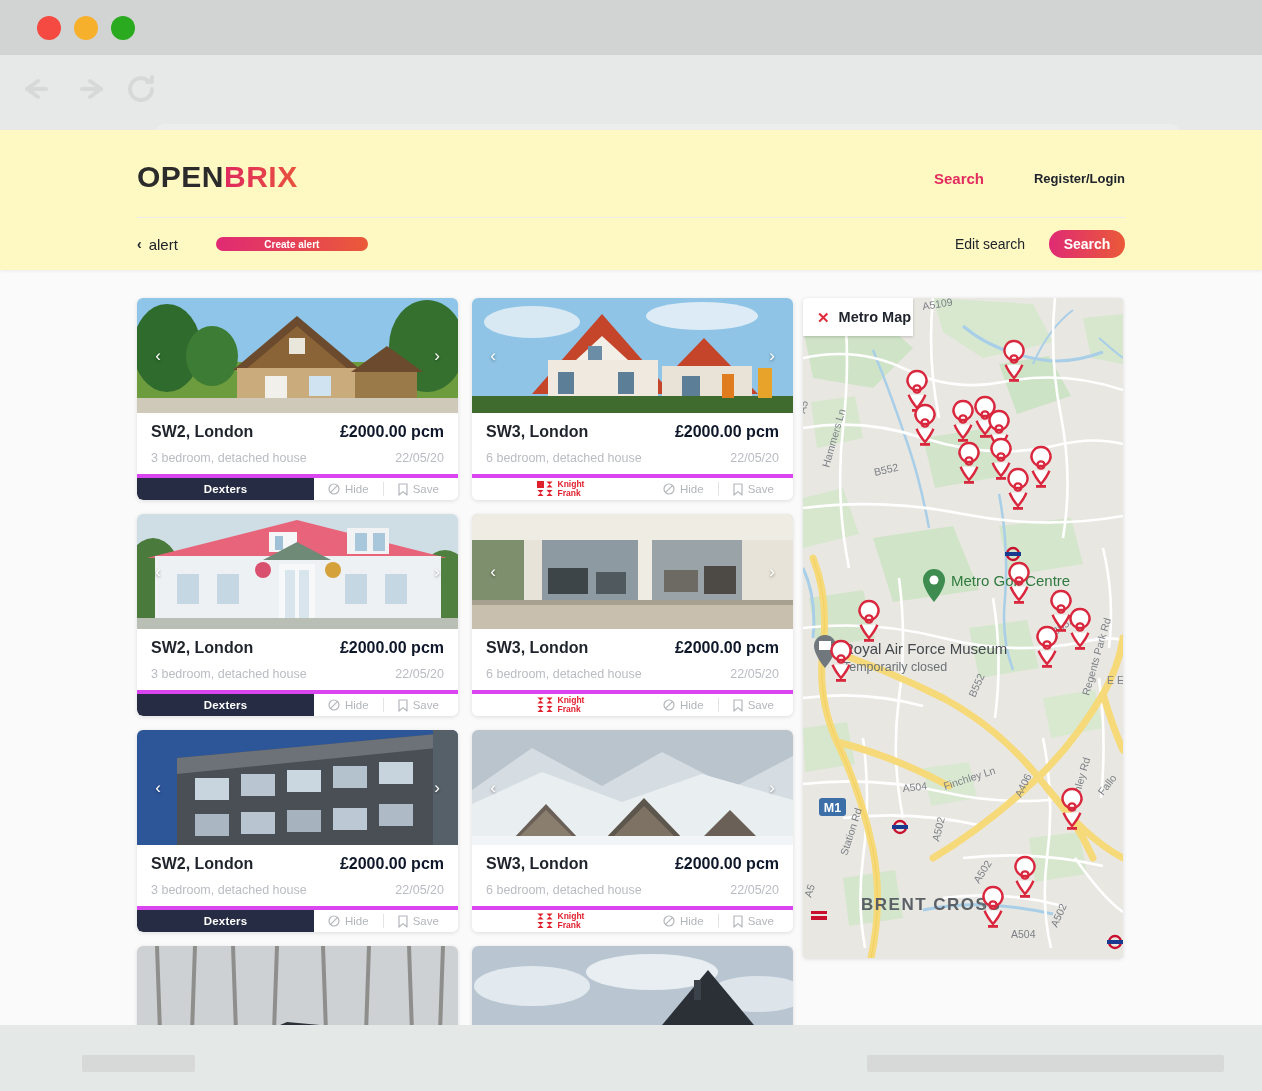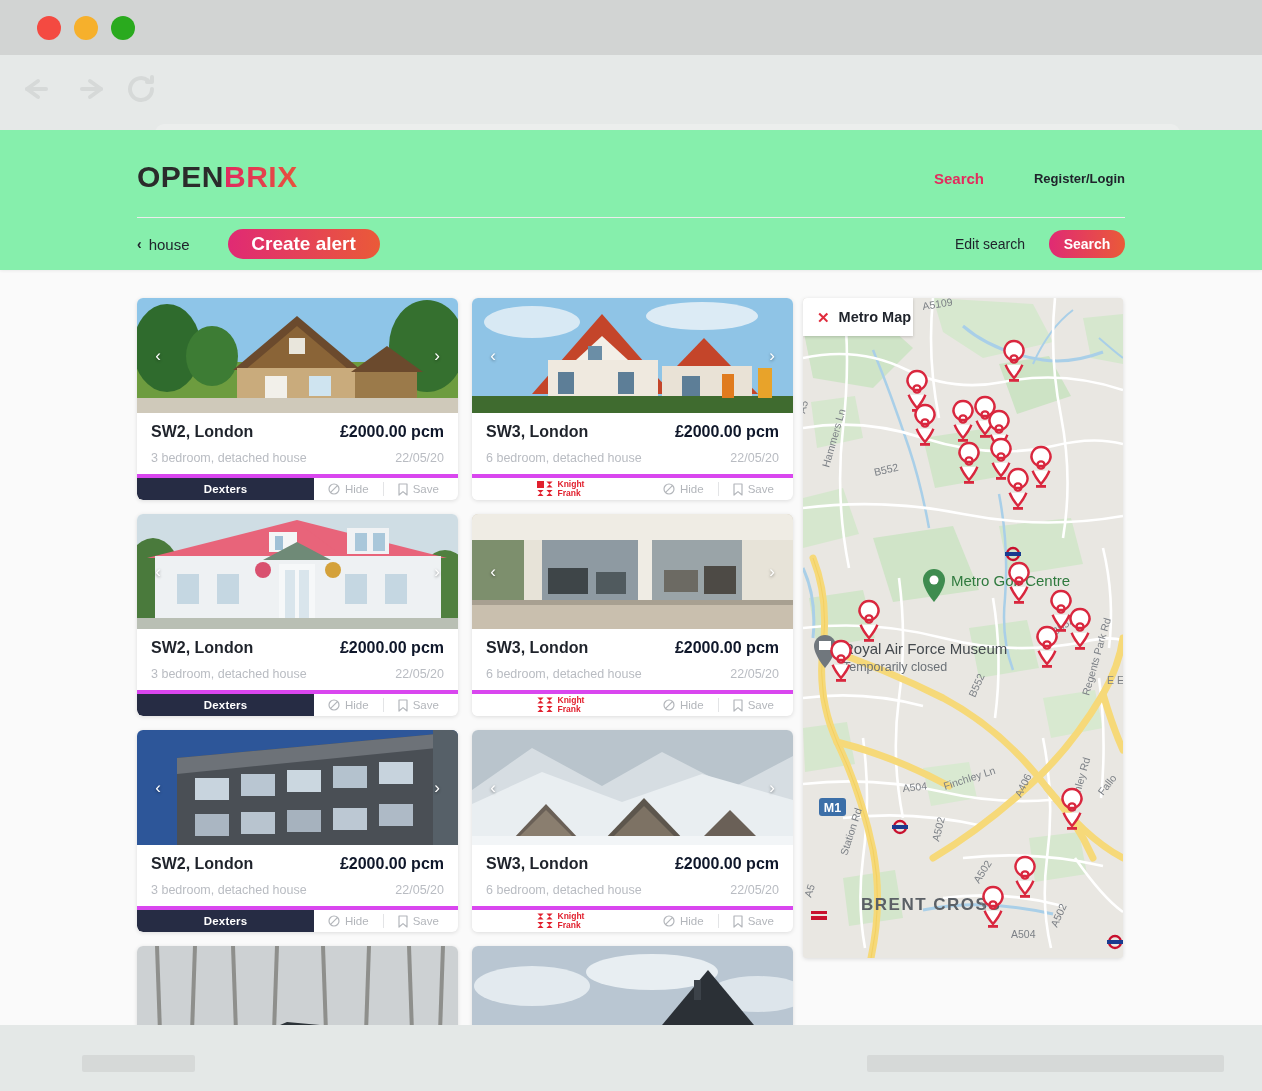--- a/index.html
+++ b/index.html
@@ -37,21 +37,21 @@
     position:absolute; left:1198px; top:78px; width:40px; height:27px;
     background:#d3d6d5; border-radius:8px;
   }
 
   
   .page {
     position:absolute; left:0; top:130px; width:1262px; height:895px;
     background:#fafafa; overflow:hidden;
   }
   .site-header {
-    position:relative; background:#86efac; height:140px;
+    position:relative; background:#fef9c3; height:140px;
     box-shadow:0 1px 3px rgba(0,0,0,.07);
   }
   .logo {
     position:absolute; left:137px; top:30px;
     font-size:30px; font-weight:700; letter-spacing:.5px;
   }
   .logo .open { color:#2b2b2b; }
   .logo .brix {
     background:linear-gradient(90deg,#e0295f 0%,#e8533c 100%);
     -webkit-background-clip:text; background-clip:text; color:transparent;
@@ -65,21 +65,21 @@
     border-top:1px solid #ececec;
     display:flex; align-items:center;
   }
   .back-link { display:flex; align-items:center; gap:7px; color:#20242c; font-size:15px; cursor:pointer; }
   .back-link .chev { font-size:14px; font-weight:700; }
   .pill {
     border:none; border-radius:22px; color:#fff; font-weight:700;
     background:linear-gradient(90deg,#e02a74 0%,#ea5a38 100%);
     cursor:pointer; font-family:inherit;
   }
-  .btn-create-alert { margin-left:38px; width:152px; height:30px; font-size:19px; }
+  .btn-create-alert { margin-left:38px; width:152px; height:14px; font-size:10px; }
   .subbar-right { margin-left:auto; display:flex; align-items:center; gap:24px; }
   .edit-search { color:#20242c; font-size:14px; cursor:pointer; }
   .btn-filter { width:76px; height:28px; font-size:14px; }
 
   
   .content { position:relative; padding:28px 0 0 0; height:755px; }
   .grid {
     position:absolute; left:137px; top:28px; width:656px;
     display:grid; grid-template-columns:321px 321px; gap:14px 14px;
   }
@@ -199,21 +199,21 @@
         <span class="open">OPEN</span><span class="brix">BRIX</span>
       </div>
       <div class="topnav">
         <span class="nav-search">Search</span>
         <span class="nav-reglogin">Register/Login</span>
       </div>
 
       <div class="subbar">
         <span class="back-link">
           <span class="chev">‹</span>
-          <span>house</span>
+          <span>alert</span>
         </span>
         <button class="pill btn-create-alert">Create alert</button>
         <span class="subbar-right">
           <span class="edit-search">Edit search</span>
           <button class="pill btn-filter">Search</button>
         </span>
       </div>
     </div>
 
     <div class="content">

